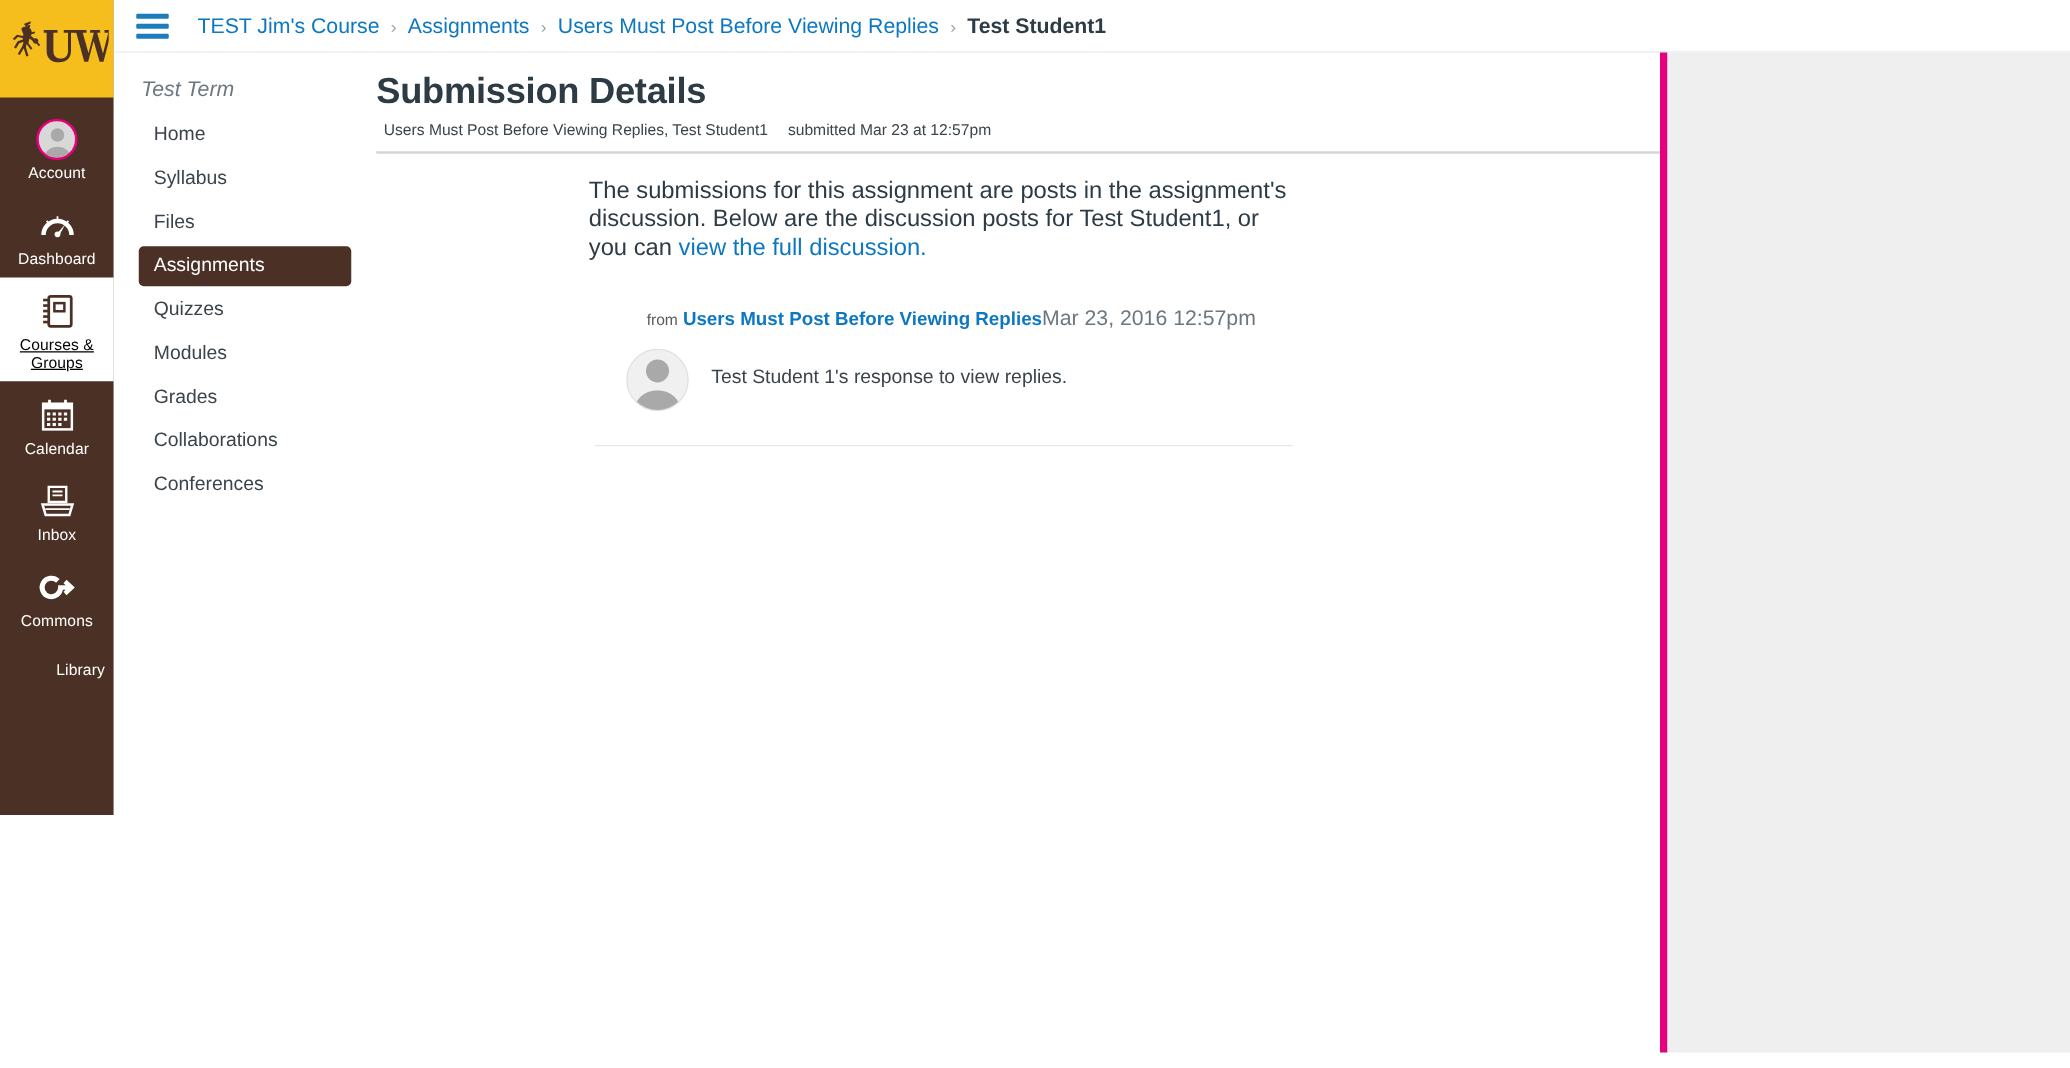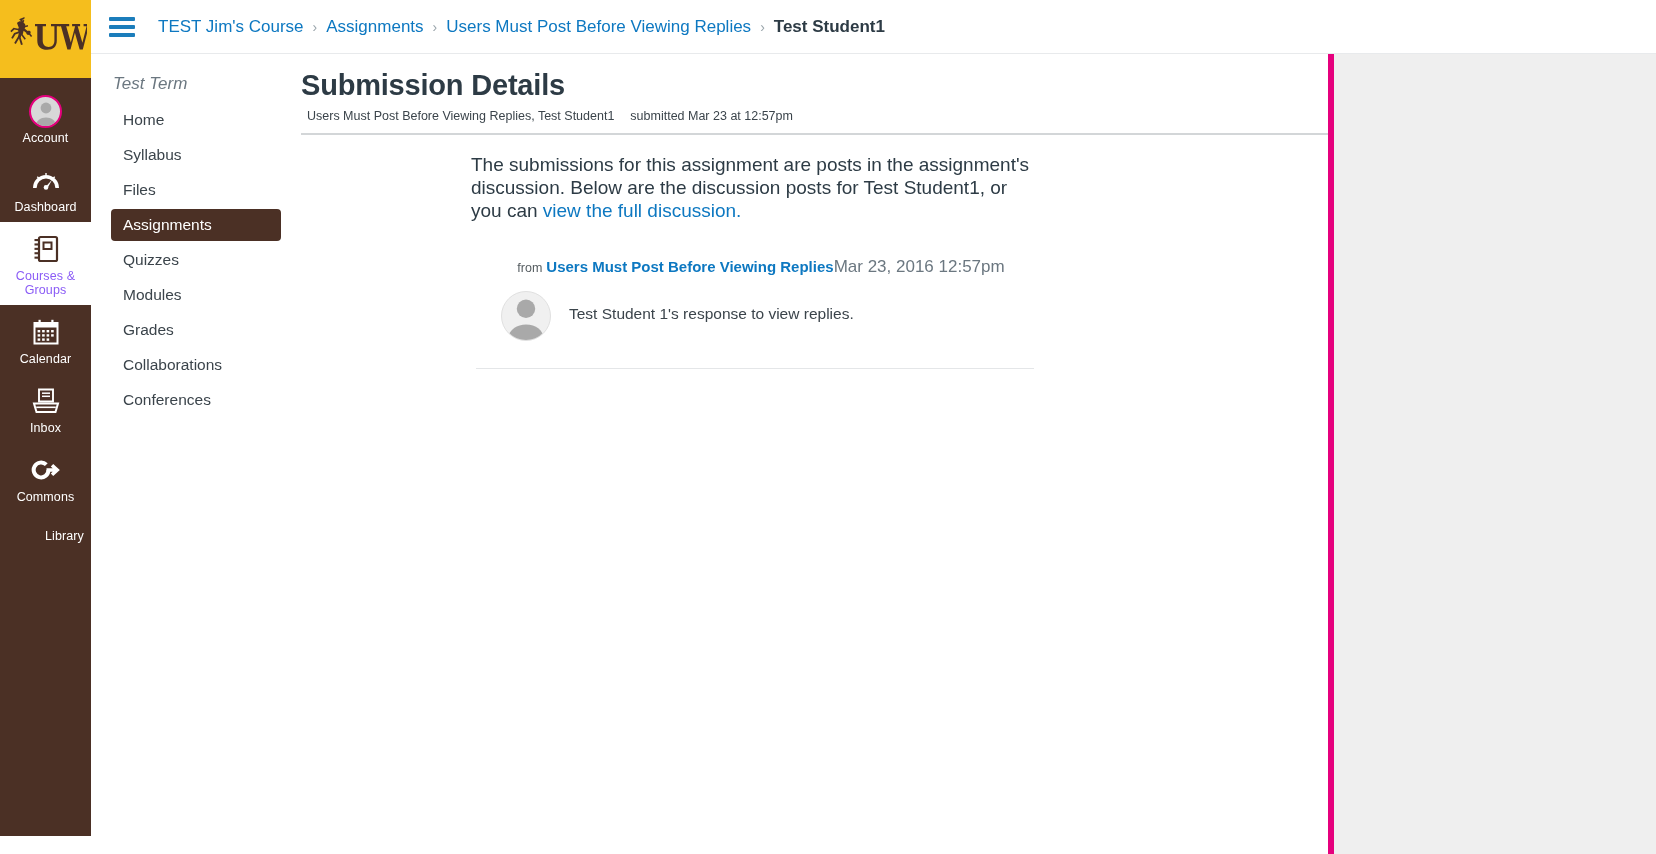--- a/index.html
+++ b/index.html
@@ -17,21 +17,21 @@
   .app {
     position: relative;
     width: 1656px;
     height: 854px;
     display: flex;
   }
 
   
   .global-nav {
     width: 91px;
-    height: 836px;
+    height: 652px;
     background: #4b3025;
     flex: 0 0 91px;
     display: flex;
     flex-direction: column;
     align-items: stretch;
   }
 
   .brand-logo {
     width: 91px;
     height: 78px;
@@ -66,21 +66,21 @@
     line-height: 14px;
     text-align: center;
     letter-spacing: 0.1px;
     margin-top: 3px;
     color: #ffffff;
   }
 
   .nav-item.active {
     background: #ffffff;
   }
-  .nav-item.active .nav-label { color: #8b5cf6; }
+  .nav-item.active .nav-label { color: #000000; text-decoration: underline; }
 
   .nav-item.nav-account { padding-top: 16px; }
   .nav-item.nav-library { padding-top: 14px; padding-left: 40px; }
 
   
   .nav-avatar-ring {
     width: 33px; height: 33px;
     border-radius: 50%;
     border: 2.5px solid #e5007d;
     background: #d8d8d8;
@@ -91,21 +91,21 @@
   
   .main-region {
     flex: 1 1 auto;
     height: 854px;
     position: relative;
     background: #ffffff;
   }
 
   
   .breadcrumb-bar {
-    height: 54px;
+    height: 42px;
     display: flex;
     align-items: center;
     padding-left: 18px;
     border-bottom: 1px solid #e8eaec;
   }
 
   .hamburger {
     width: 26px;
     height: 20px;
     display: flex;

